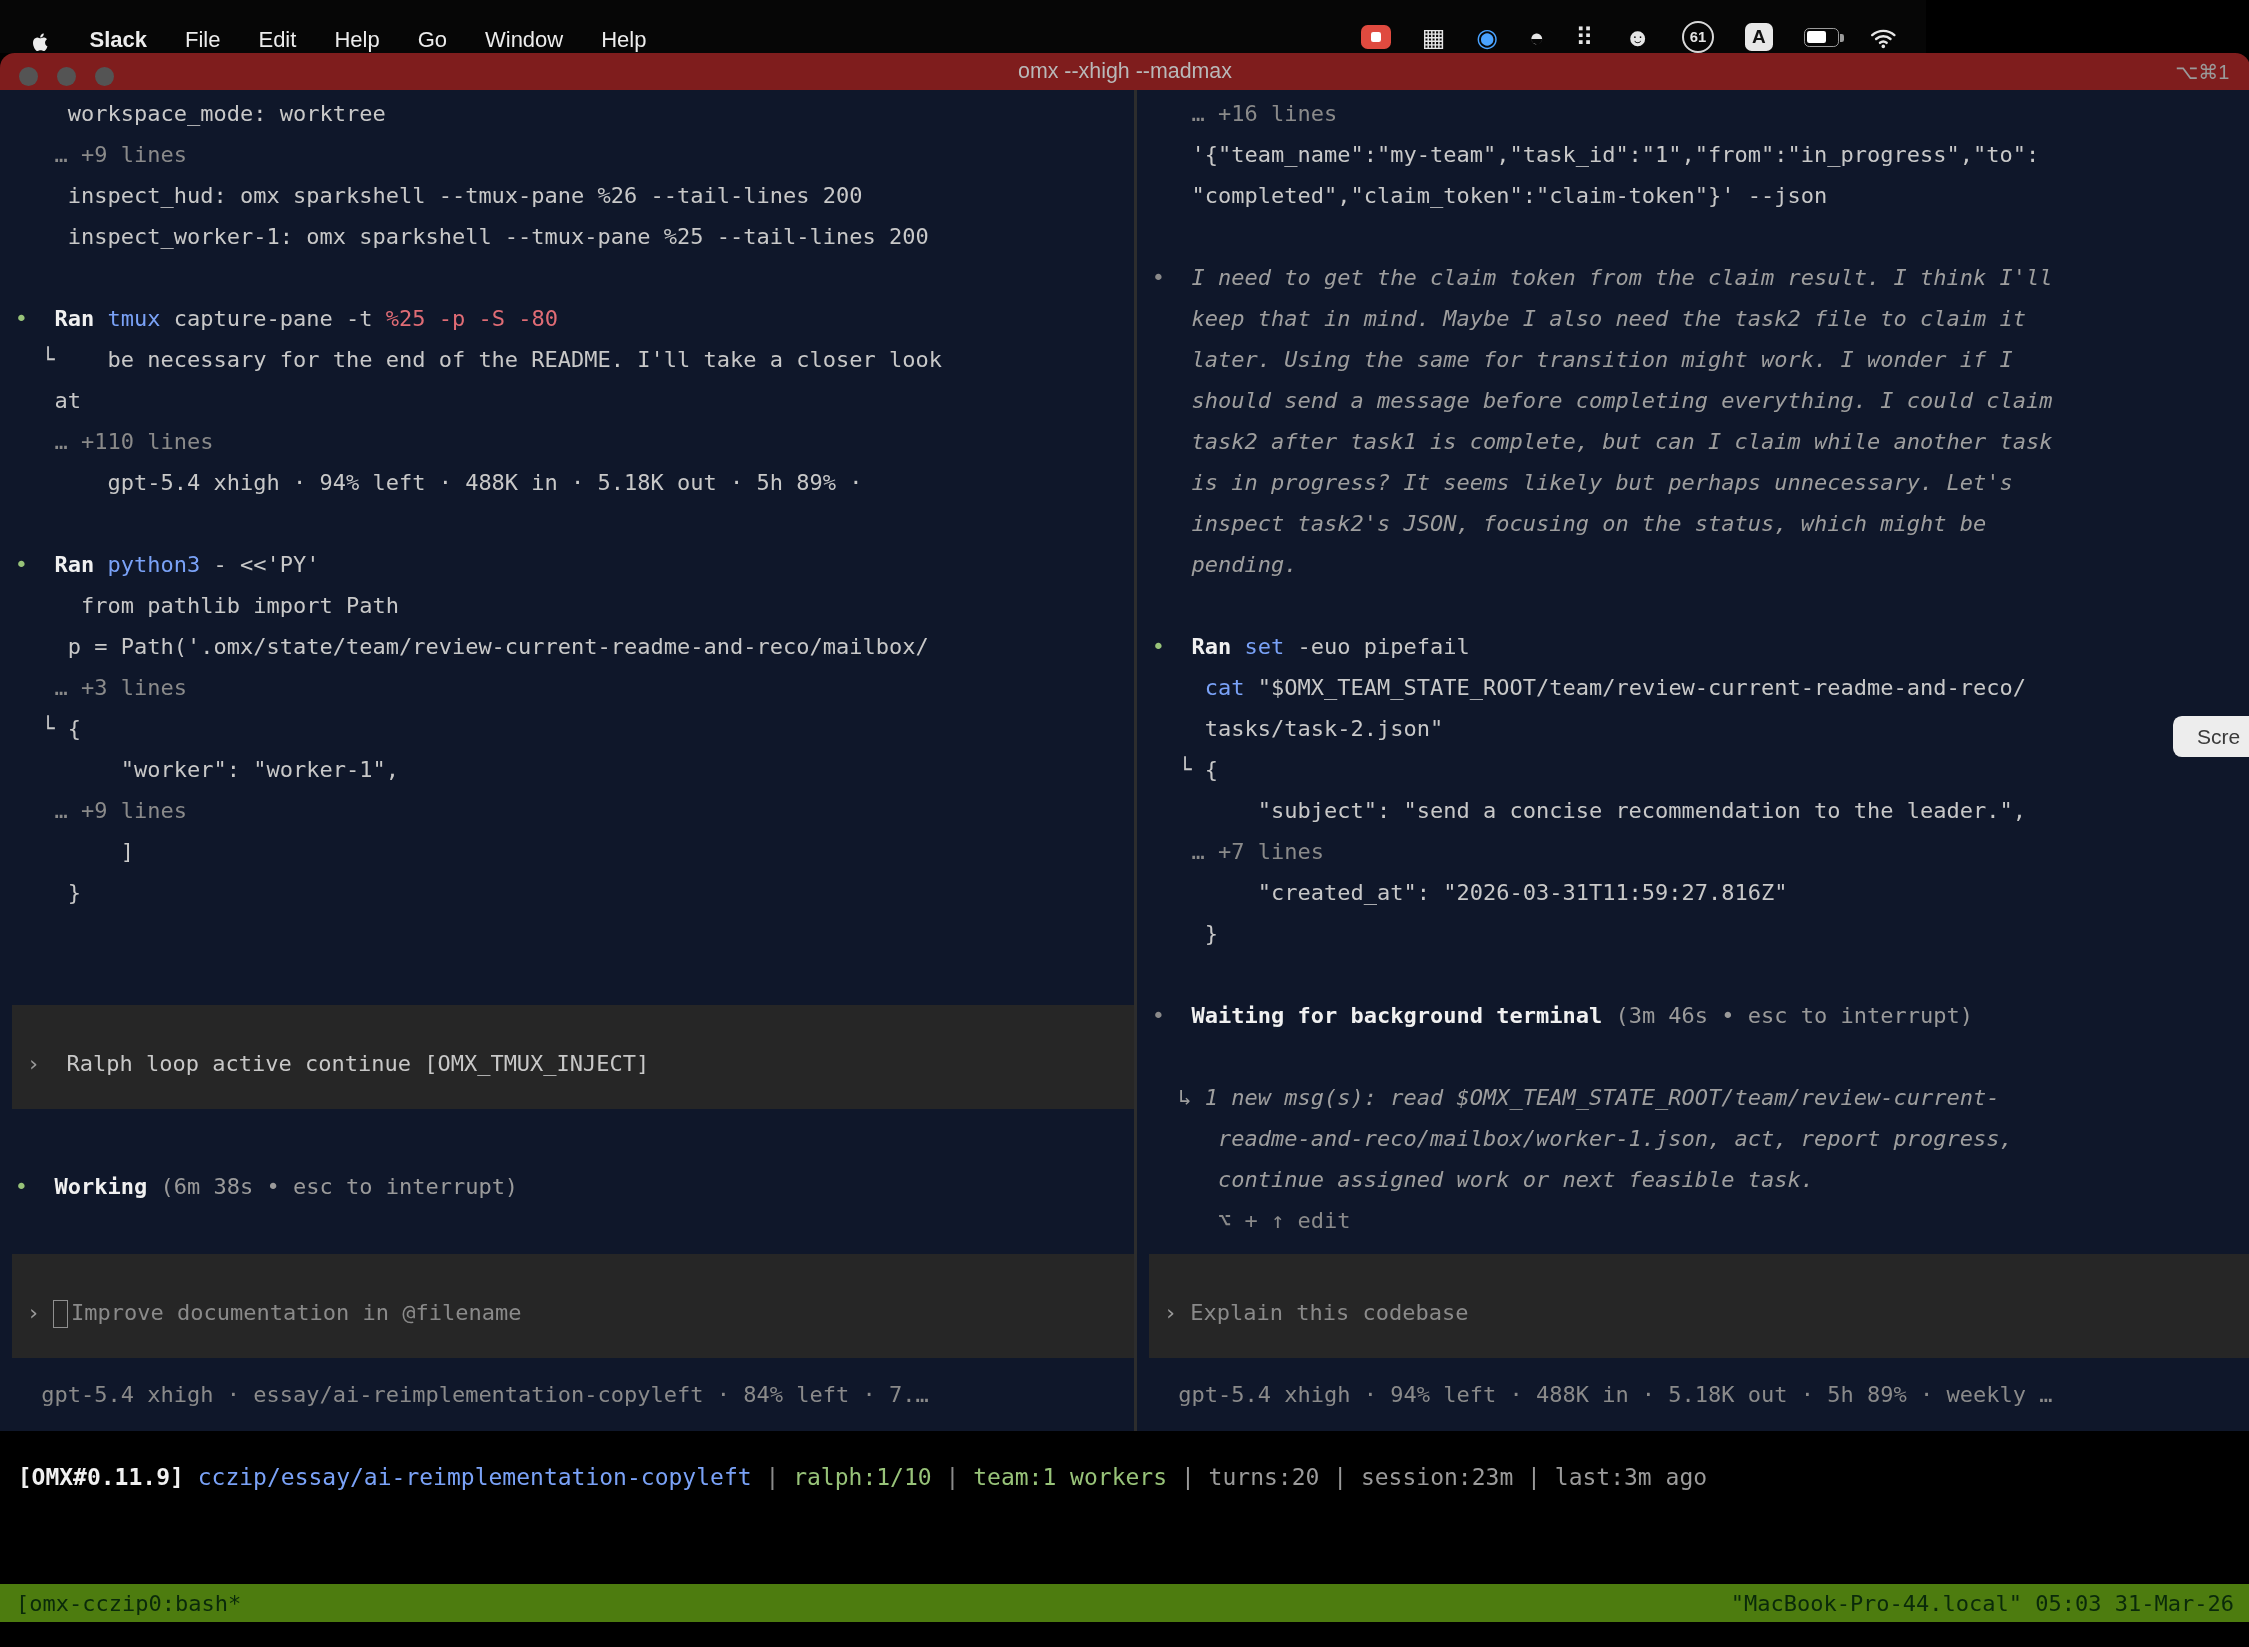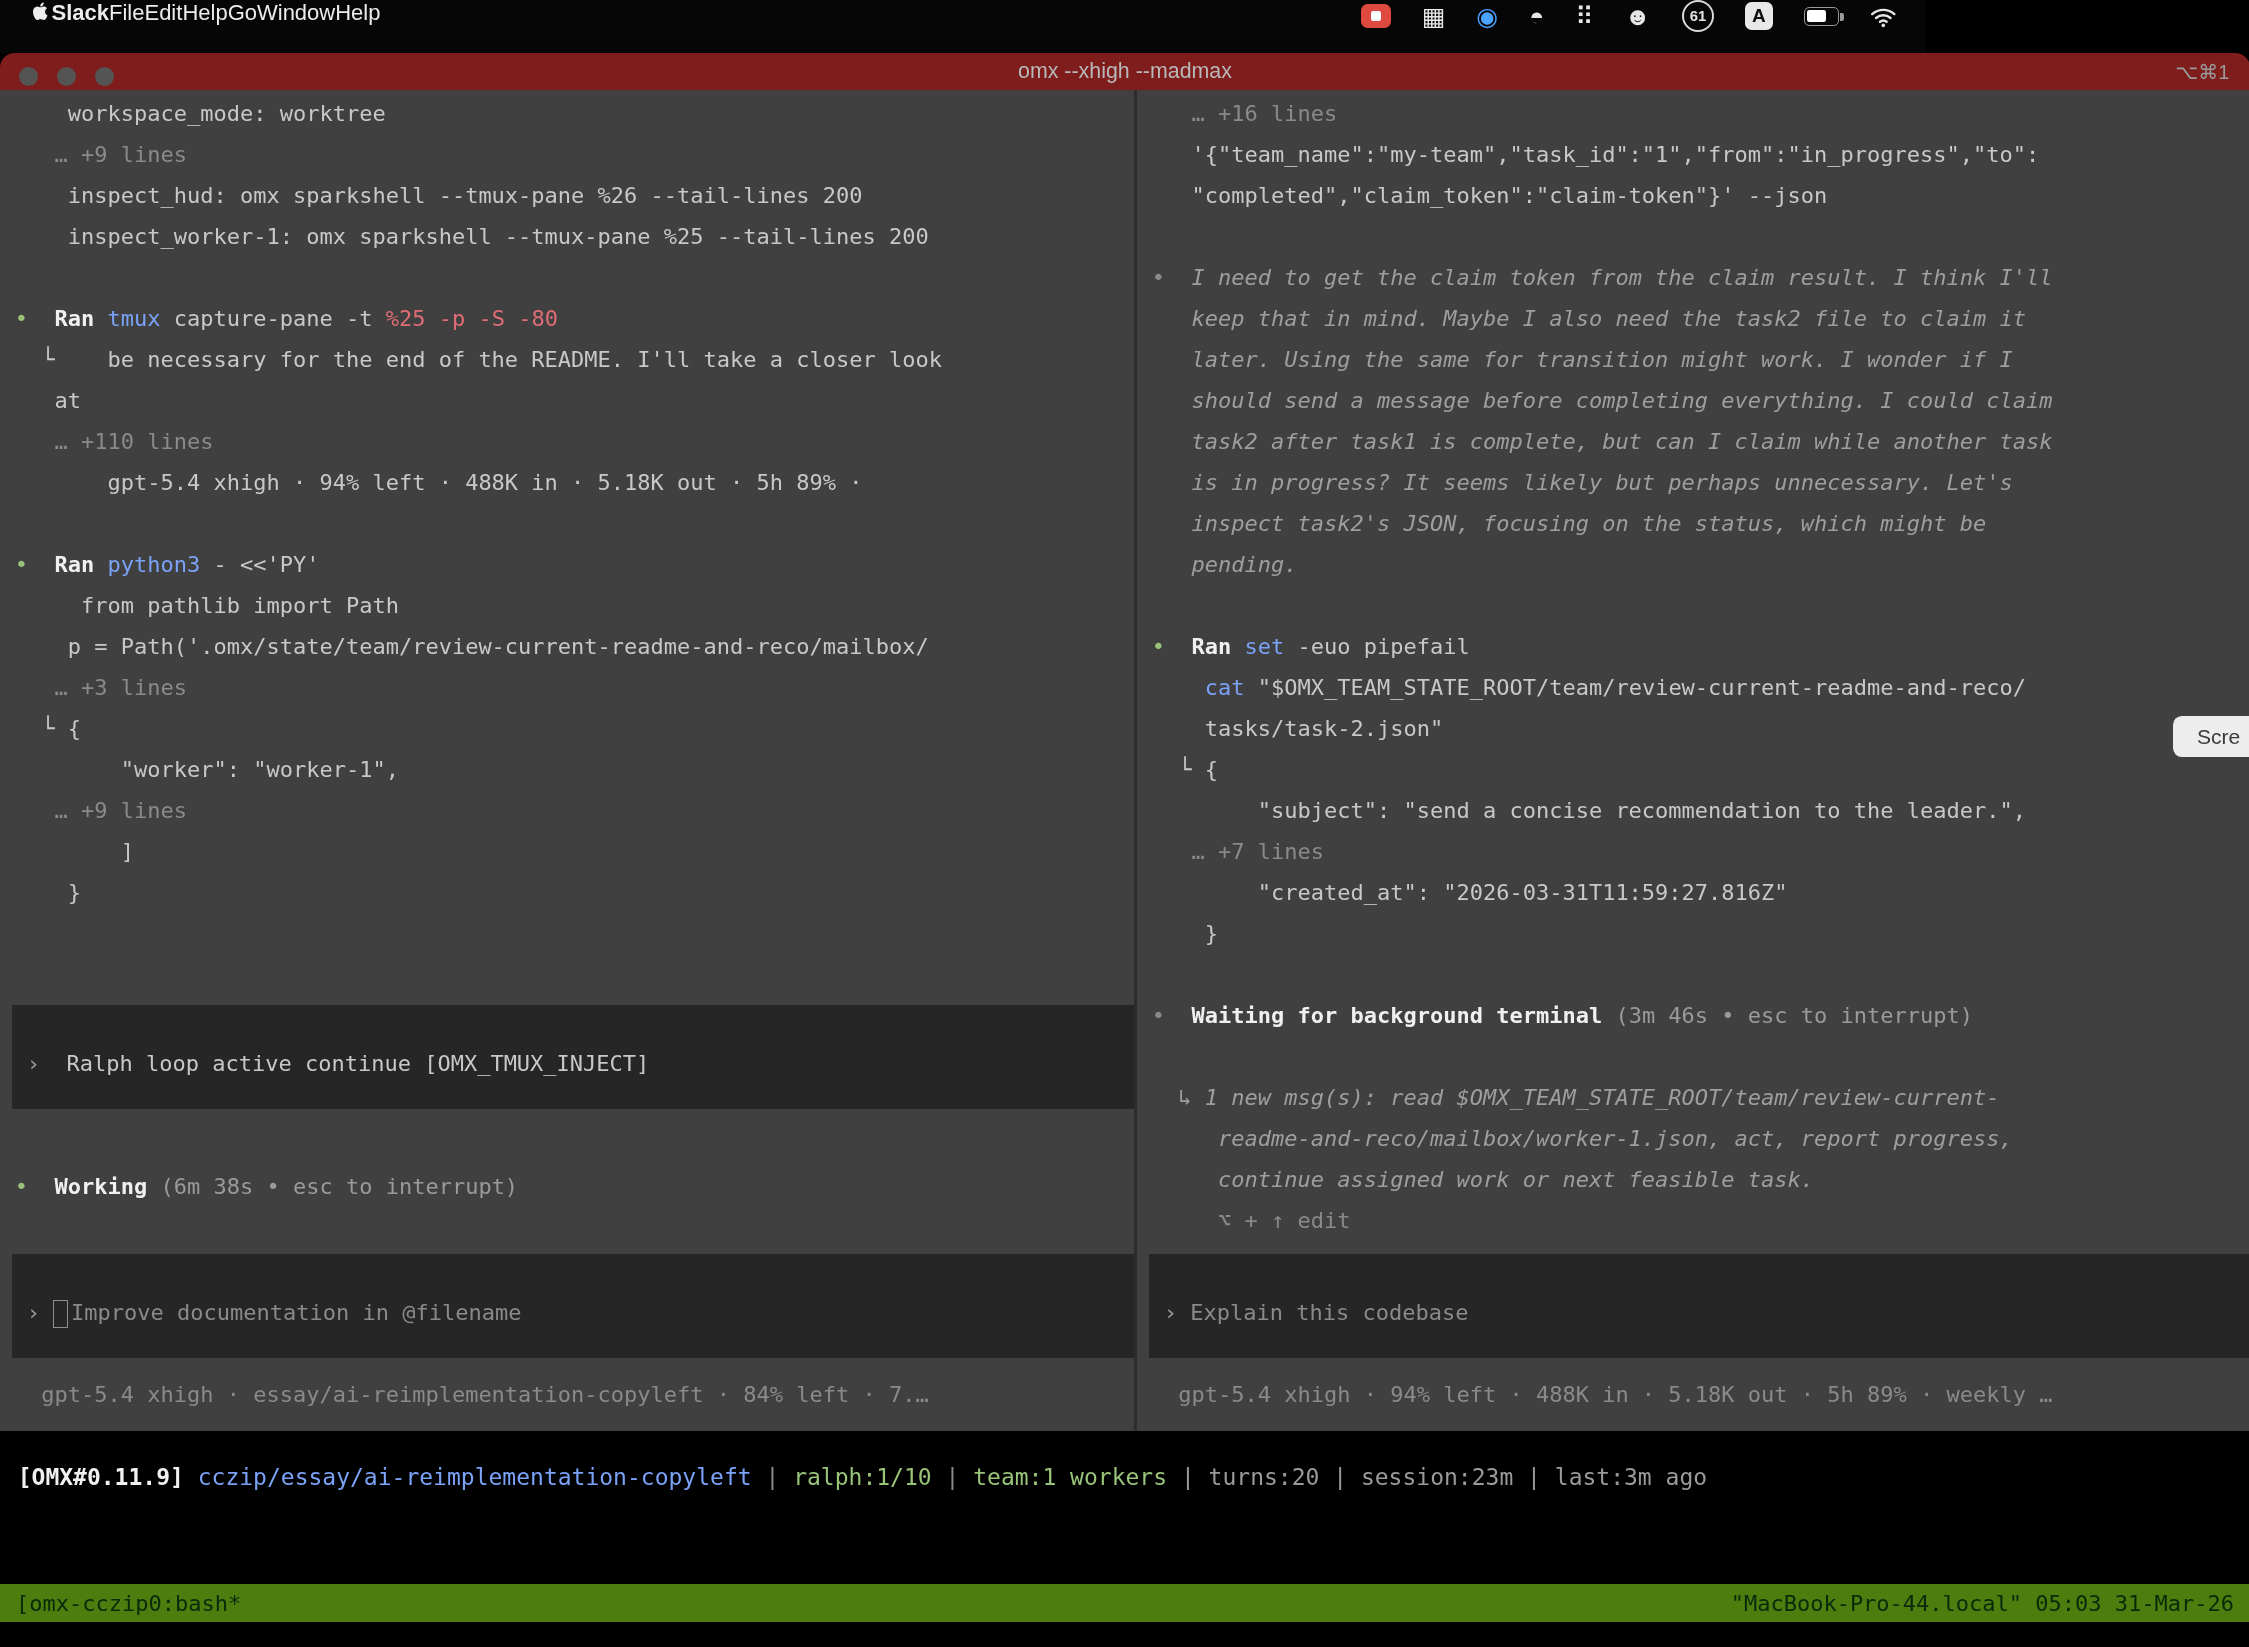--- a/index.html
+++ b/index.html
@@ -1,21 +1,21 @@
 <!DOCTYPE html>
 <html style="font-size:11.8px"><head>
 <meta charset="utf-8">
 <style>
   *{margin:0;padding:0;box-sizing:border-box}
   html,body{width:2250px;height:1648px;background:#000;overflow:hidden}
   body{font-family:"DejaVu Sans Mono",monospace;position:relative}
 
   
   #menubar{position:absolute;top:0;left:0;width:1926px;height:53px;background:#060606;
-    display:flex;align-items:flex-start;padding:0 29.5px;color:#ececec;
+    display:flex;align-items:flex-end;gap:38px;padding:0 29.5px;color:#ececec;
     font-family:"Liberation Sans",sans-serif;font-size:22px}
   #menubar .appname{font-weight:bold}
   #menubar .mb-spacer{flex:1}
   .status-icons{display:flex;align-items:center;gap:31px;color:#e6e6e6;font-size:25px}
   .rec{width:29.5px;height:23.6px;background:#df4a3f;border-radius:6.6px;display:inline-flex;align-items:center;justify-content:center}
   .rec-dot{width:9.6px;height:9.6px;background:#fff;border-radius:2.2px}
   .blue-ic{color:#4aa3ff}
   .badge61{width:32px;height:32px;border:2.2px solid #d8d8d8;border-radius:50%;display:inline-flex;
     align-items:center;justify-content:center;font-size:14.8px;font-weight:bold}
   .badgeA{width:28px;height:28px;background:#e8e8e8;color:#111;border-radius:6.6px;display:inline-flex;
@@ -28,21 +28,21 @@
   #window{position:absolute;top:53px;left:0;width:2250px;height:1594px;background:#000;
     border-radius:14.8px 14.8px 0 0;overflow:hidden}
   #titlebar{height:37px;background:#7f1d1d;position:relative;display:flex;align-items:center;justify-content:center}
   .lights{position:absolute;left:19px;top:0;height:46px;display:flex;align-items:center;gap:19px}
   .light{width:19px;height:19px;border-radius:50%;background:#545454}
   #title{color:#b9b9b9;font-size:21.4px;font-family:"Liberation Sans",sans-serif}
   #tb-hint{position:absolute;right:20.7px;color:#9a9a9a;font-size:20px;font-family:"Liberation Sans",sans-serif}
 
   
   #terminal{position:relative;width:2250px;height:1549px;background:#000}
-  .pane{position:absolute;top:0;height:1341px;background:#404040;overflow:hidden;
+  .pane{position:absolute;top:0;height:1341px;background:#0f172a;overflow:hidden;
     font-size:22px;line-height:41px;color:#c8c8c8}
   #pane-left{left:0;width:1134px}
   #pane-right{left:1137px;width:1113px}
   #divider{position:absolute;left:1134px;top:0;width:3px;height:1341px;background:#2d2d2d}
   .lines{padding:3px 0 0 14.8px}
   .line{height:41px;white-space:pre;overflow:hidden}
   .sp{height:41px}
   .dim{color:#8a8a8a}
   .bold{font-weight:bold;color:#f0f0f0}
   .blue{color:#7aa2f7}

